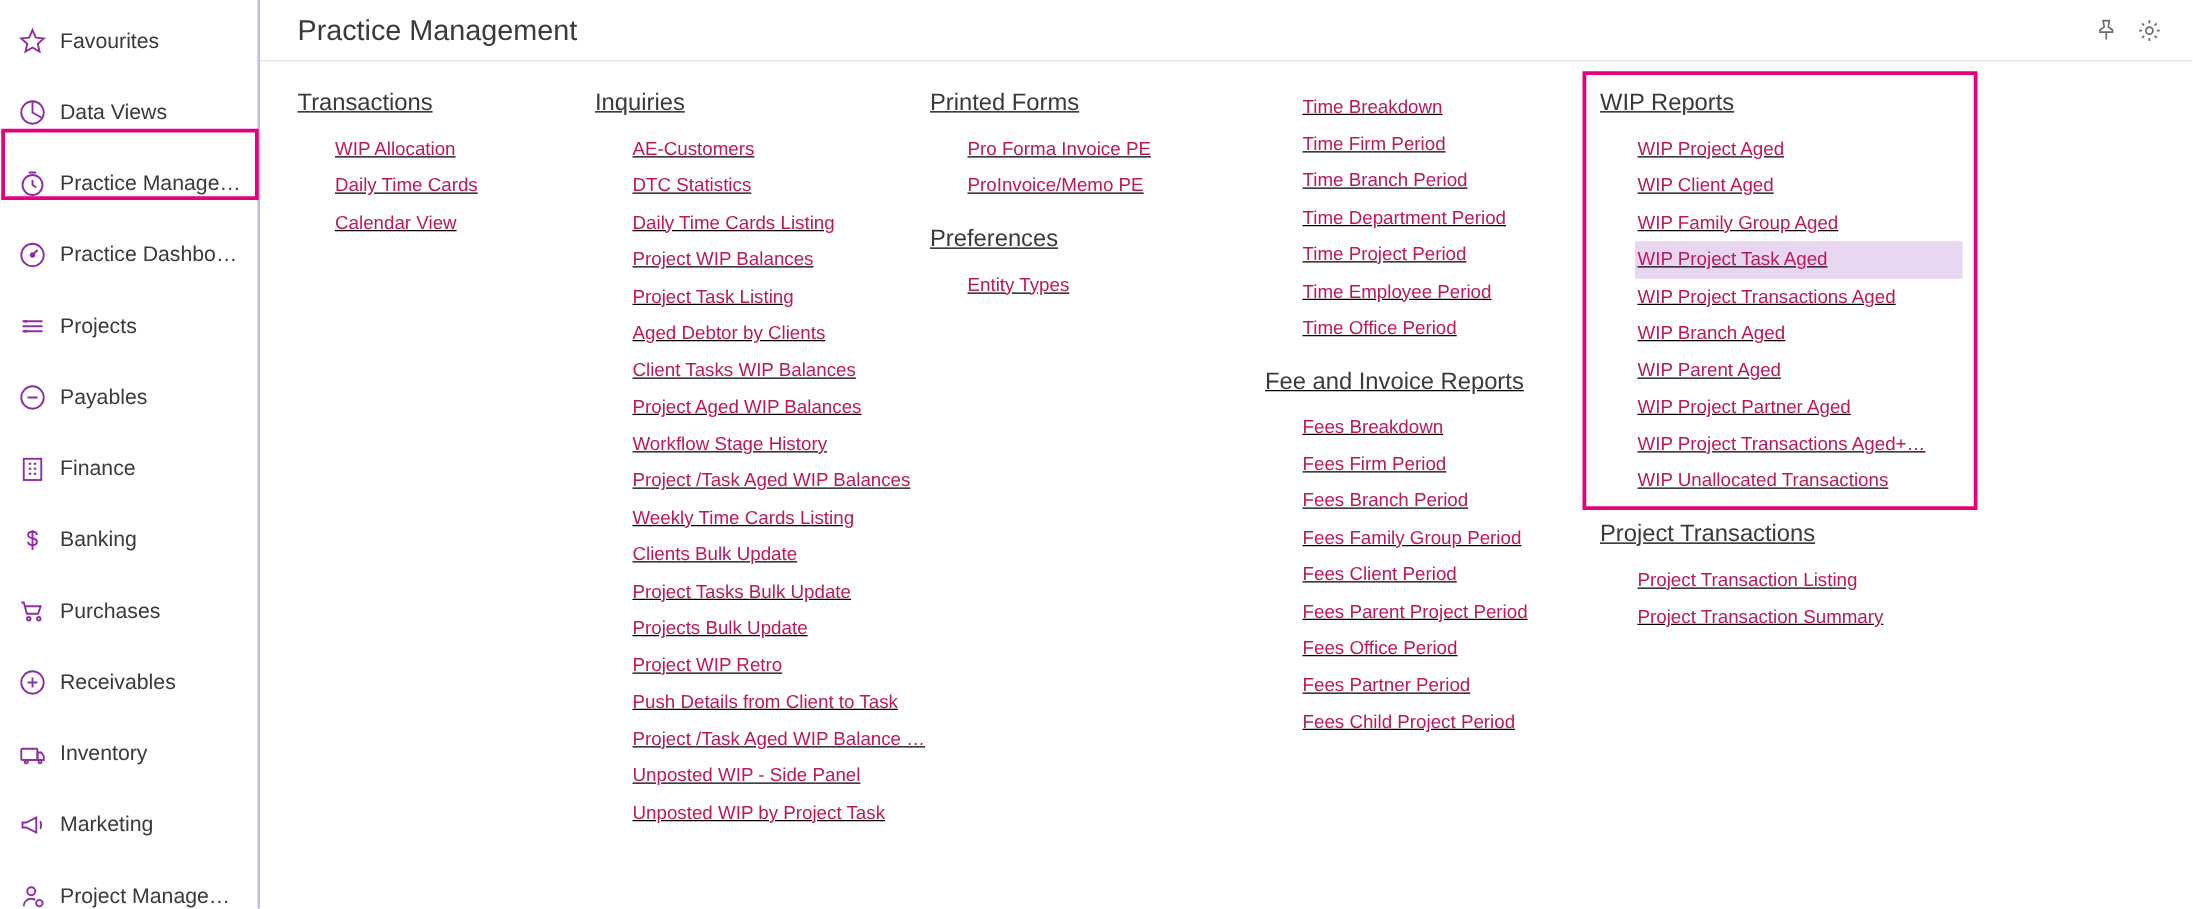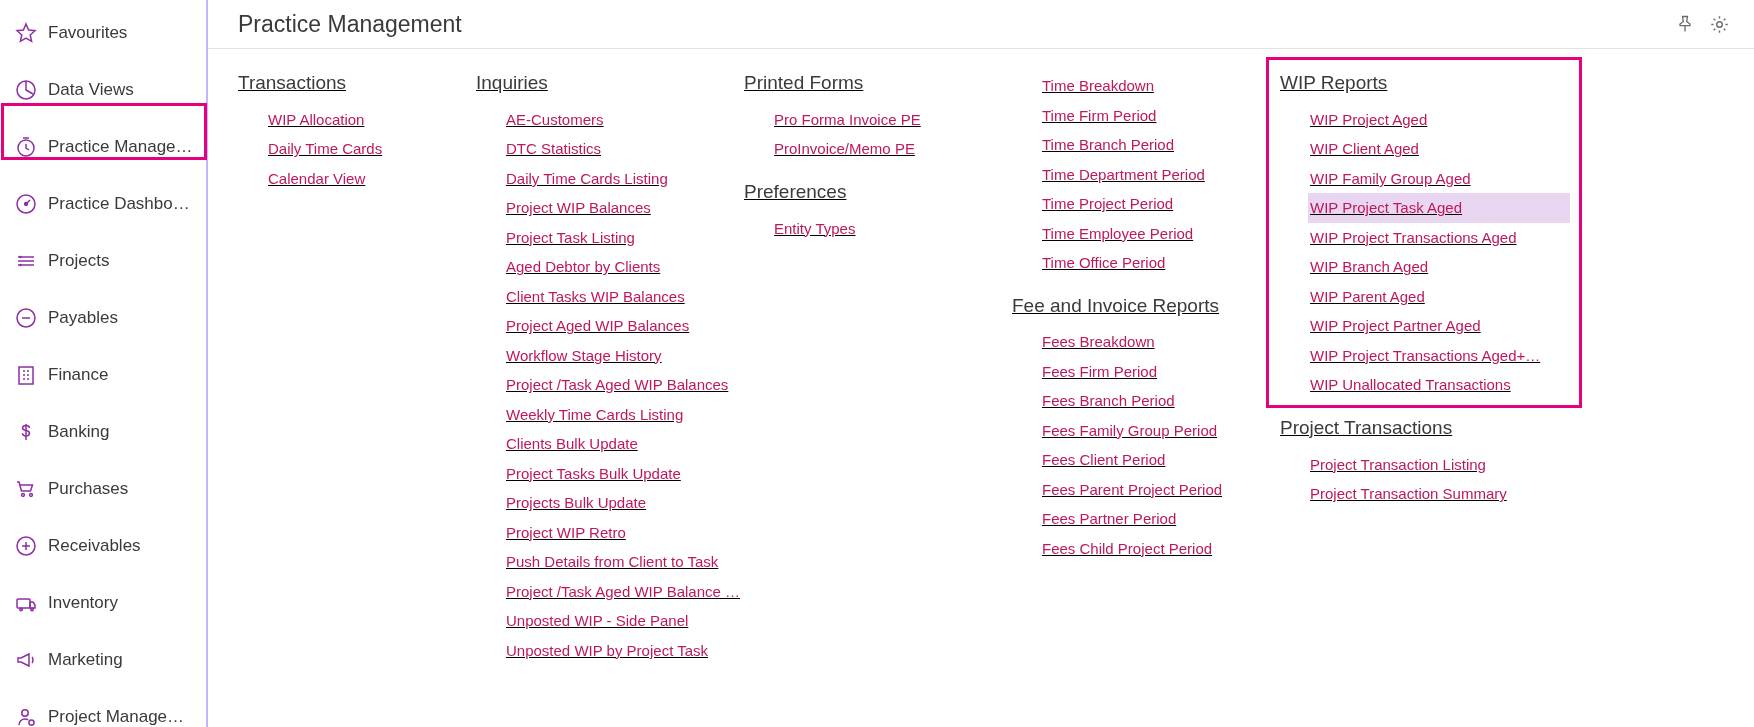--- a/index.html
+++ b/index.html
@@ -369,20 +369,21 @@
           <a class="link">Time Office Period</a>
         </div>
         <div class="group">
           <h2 class="group-head">Fee and Invoice Reports</h2>
           <a class="link">Fees Breakdown</a>
           <a class="link">Fees Firm Period</a>
           <a class="link">Fees Branch Period</a>
           <a class="link">Fees Family Group Period</a>
           <a class="link">Fees Client Period</a>
           <a class="link">Fees Parent Project Period</a>
+          <a class="link">Fees Office Period</a>
           <a class="link">Fees Partner Period</a>
           <a class="link">Fees Child Project Period</a>
         </div>
       </div>
 
       <div class="col col-5">
         <div class="group">
           <h2 class="group-head">WIP Reports</h2>
           <a class="link">WIP Project Aged</a>
           <a class="link">WIP Client Aged</a>

